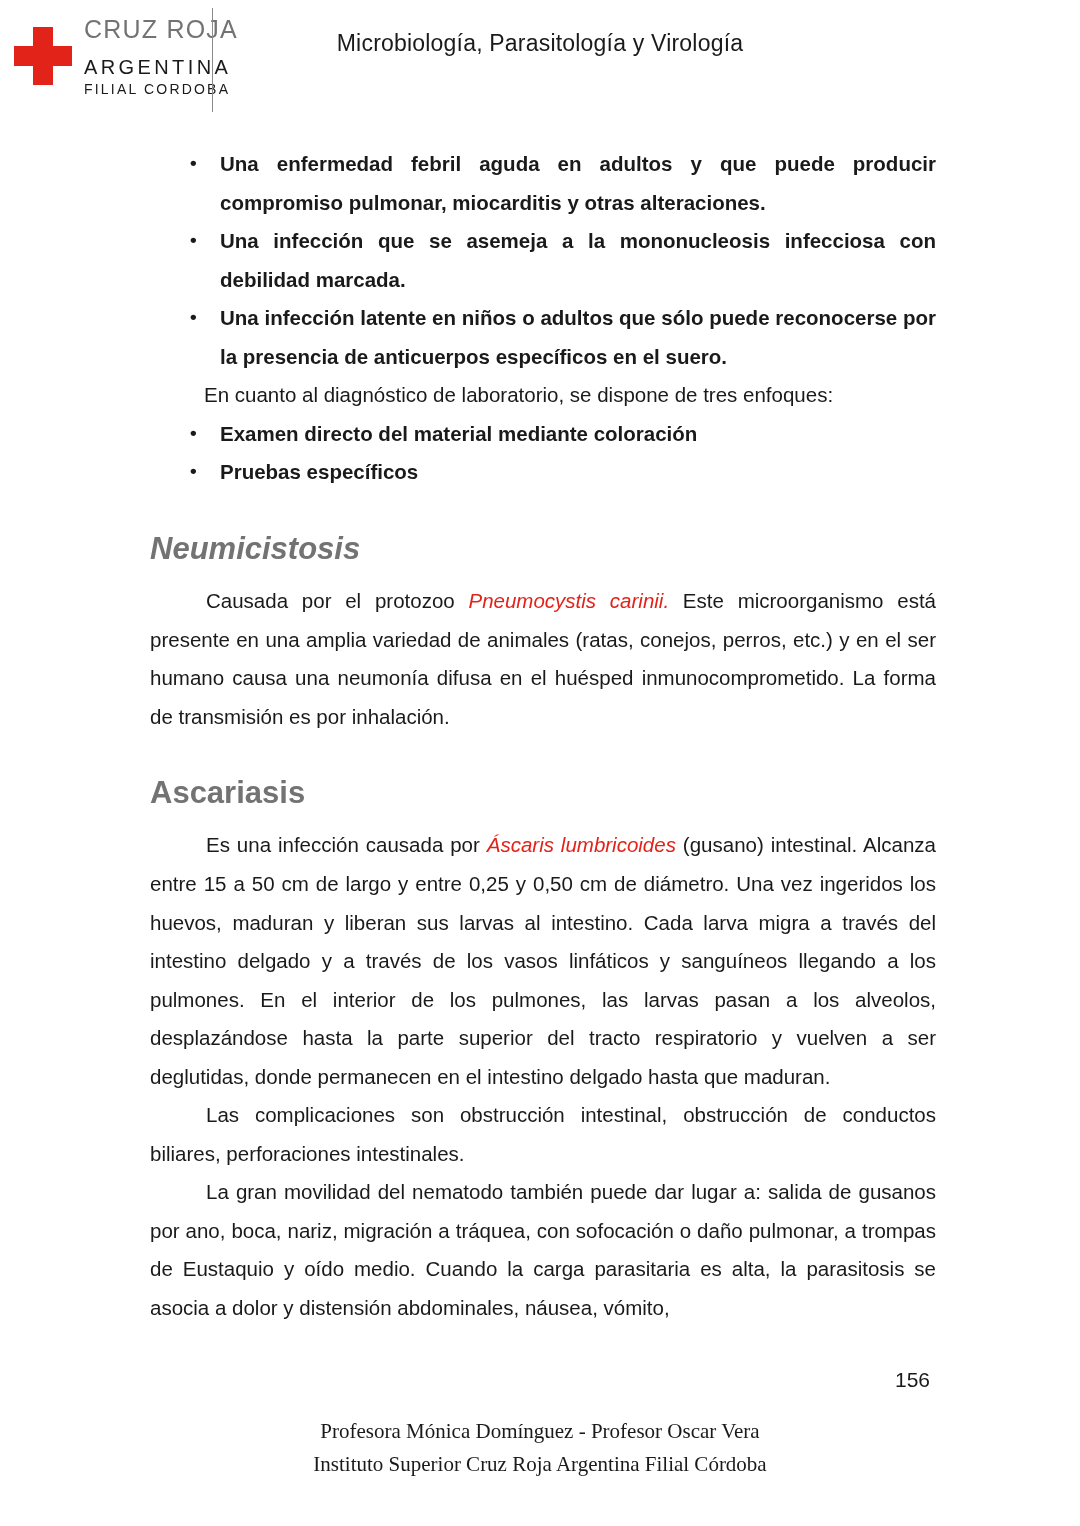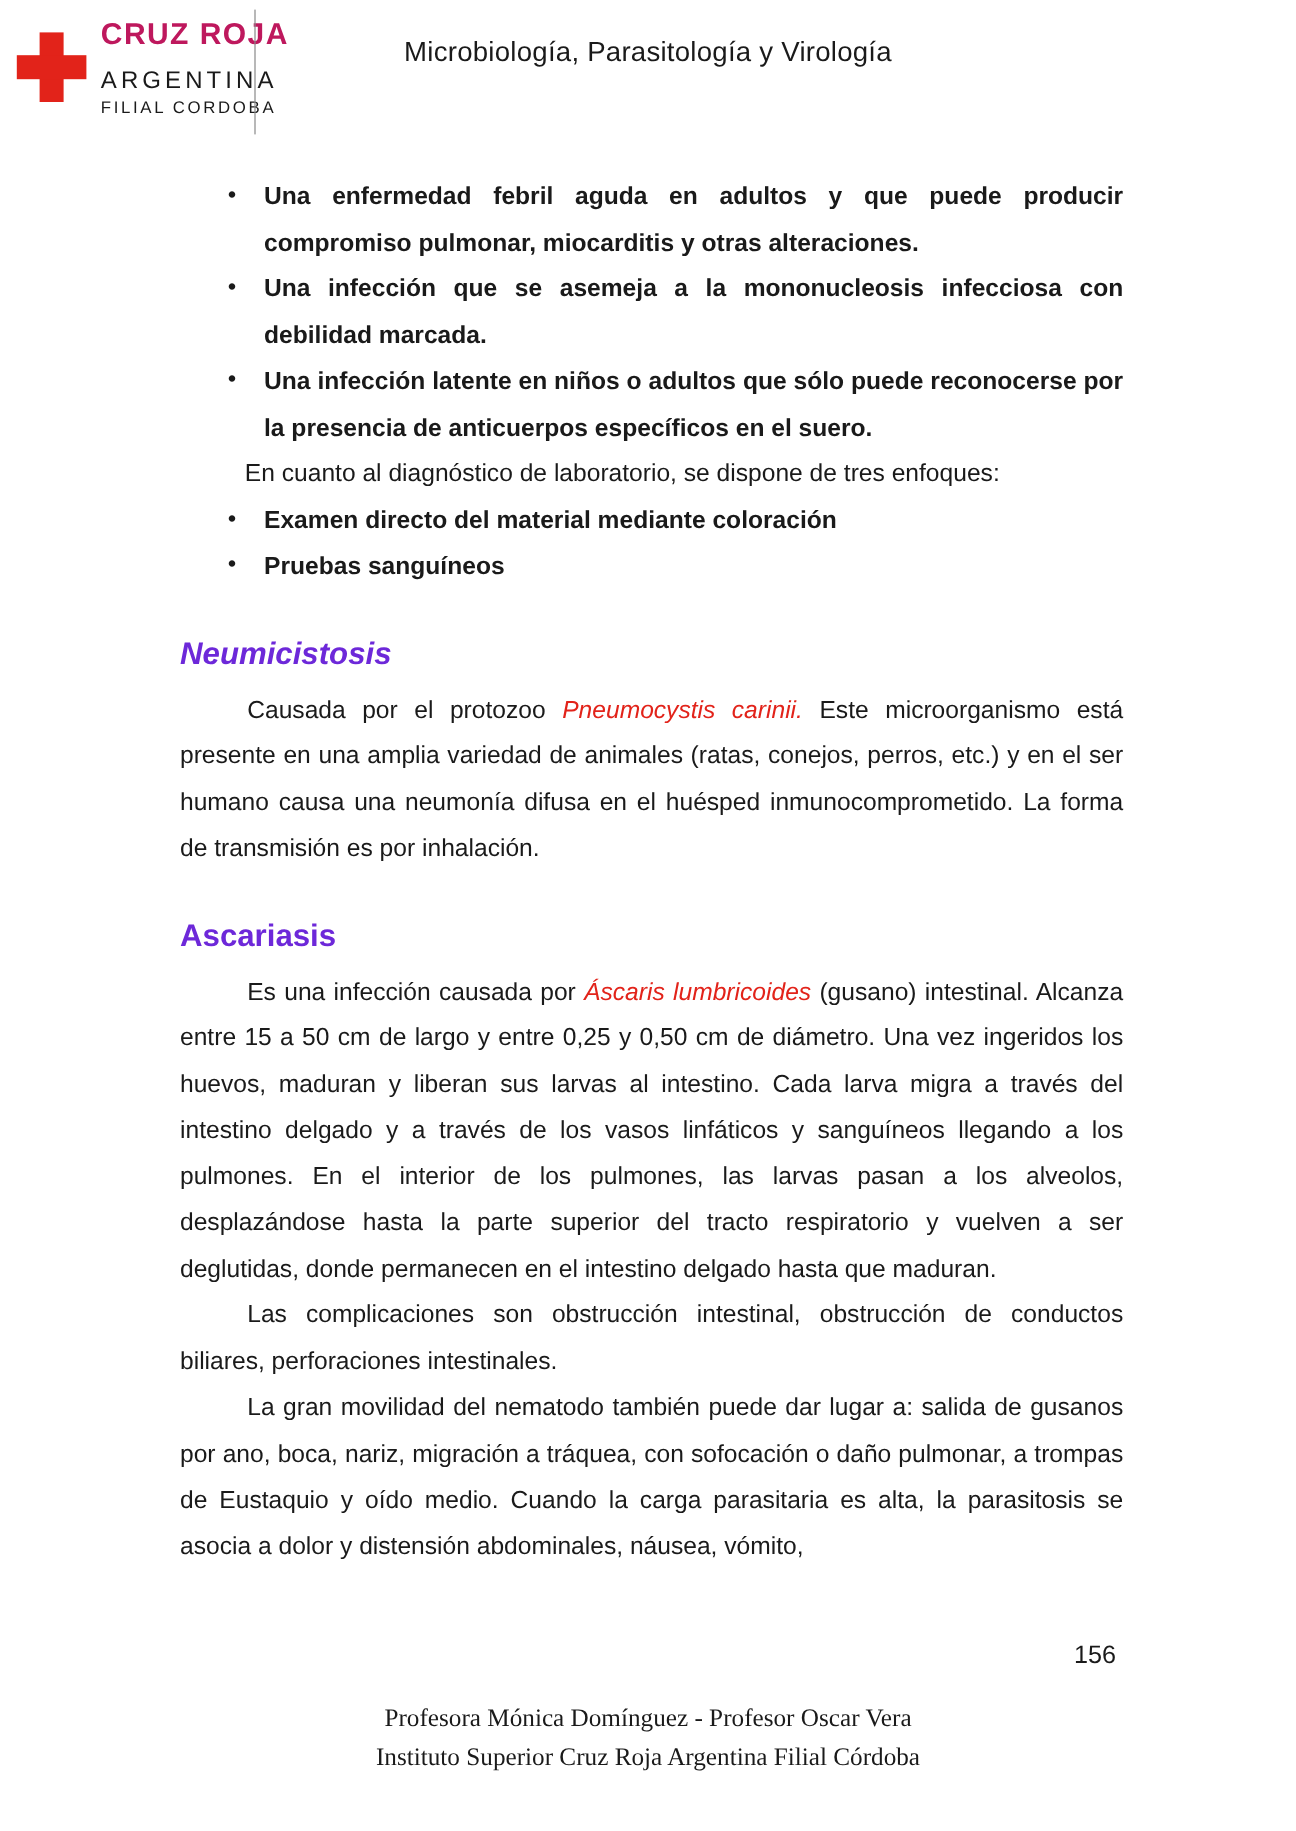--- a/index.html
+++ b/index.html
@@ -65,22 +65,21 @@
   }
   .logo-text {
     display: flex;
     flex-direction: column;
     justify-content: center;
     line-height: 1.22;
   }
   .logo-line1 {
     font-size: 25px;
     letter-spacing: 1.2px;
-    color: #be185d;
-    font-weight: bold;
+    color: #737373;
   }
   .logo-line2 {
     font-size: 20px;
     letter-spacing: 3.4px;
     color: #1a1a1a;
     margin-top: 10px;
   }
   .logo-line3 {
     font-size: 14px;
     letter-spacing: 2.2px;
@@ -145,22 +144,22 @@
     margin: 0;
   }
   .para.indent {
     text-indent: 56px;
   }
   .lead-line {
     padding-left: 54px;
     margin: 0;
   }
   h2.sec {
-    color: #6d28d9;
-    font-size: 26px;
+    color: #737373;
+    font-size: 31px;
     font-weight: bold;
     margin: 28px 0 4px 0;
     padding-left: 0;
   }
   h2.sec.italic {
     font-style: italic;
   }
   .red-ital {
     color: #e2231a;
     font-style: italic;
@@ -209,21 +208,21 @@
     <ul class="bullets">
       <li>Una enfermedad febril aguda en adultos y que puede producir compromiso pulmonar, miocarditis y otras alteraciones.</li>
       <li>Una infección que se asemeja a la mononucleosis infecciosa con debilidad marcada.</li>
       <li>Una infección latente en niños o adultos que sólo puede reconocerse por la presencia de anticuerpos específicos en el suero.</li>
     </ul>
 
     <p class="lead-line">En cuanto al diagnóstico de laboratorio, se dispone de tres enfoques:</p>
 
     <ul class="bullets">
       <li class="nojust">Examen directo del material mediante coloración</li>
-      <li class="nojust">Pruebas sanguíneos</li>
+      <li class="nojust">Pruebas específicos</li>
     </ul>
 
     <h2 class="sec italic">Neumicistosis</h2>
     <p class="para indent"><span>Causada por el protozoo </span><span class="red-ital">Pneumocystis carinii.</span><span> Este microorganismo está presente en una amplia variedad de animales (ratas, conejos, perros, etc.) y en el ser humano causa una neumonía difusa en el huésped inmunocomprometido. La forma de transmisión es por inhalación.</span></p>
 
     <h2 class="sec">Ascariasis</h2>
     <p class="para indent"><span>Es una infección causada por </span><span class="red-ital">Áscaris lumbricoides</span><span> (gusano) intestinal. Alcanza entre 15 a 50 cm de largo y entre 0,25 y 0,50 cm de diámetro. Una vez ingeridos los huevos, maduran y liberan sus larvas al intestino. Cada larva migra a través del intestino delgado y a través de los vasos linfáticos y sanguíneos llegando a los pulmones. En el interior de los pulmones, las larvas pasan a los alveolos, desplazándose hasta la parte superior del tracto respiratorio y vuelven a ser deglutidas, donde permanecen en el intestino delgado hasta que maduran.</span></p>
     <p class="para indent">Las complicaciones son obstrucción intestinal, obstrucción de conductos biliares, perforaciones intestinales.</p>
     <p class="para indent">La gran movilidad del nematodo también puede dar lugar a: salida de gusanos por ano, boca, nariz, migración a tráquea, con sofocación o daño pulmonar, a trompas de Eustaquio y oído medio. Cuando la carga parasitaria es alta, la parasitosis se asocia a dolor y distensión abdominales, náusea, vómito,</p>
 

